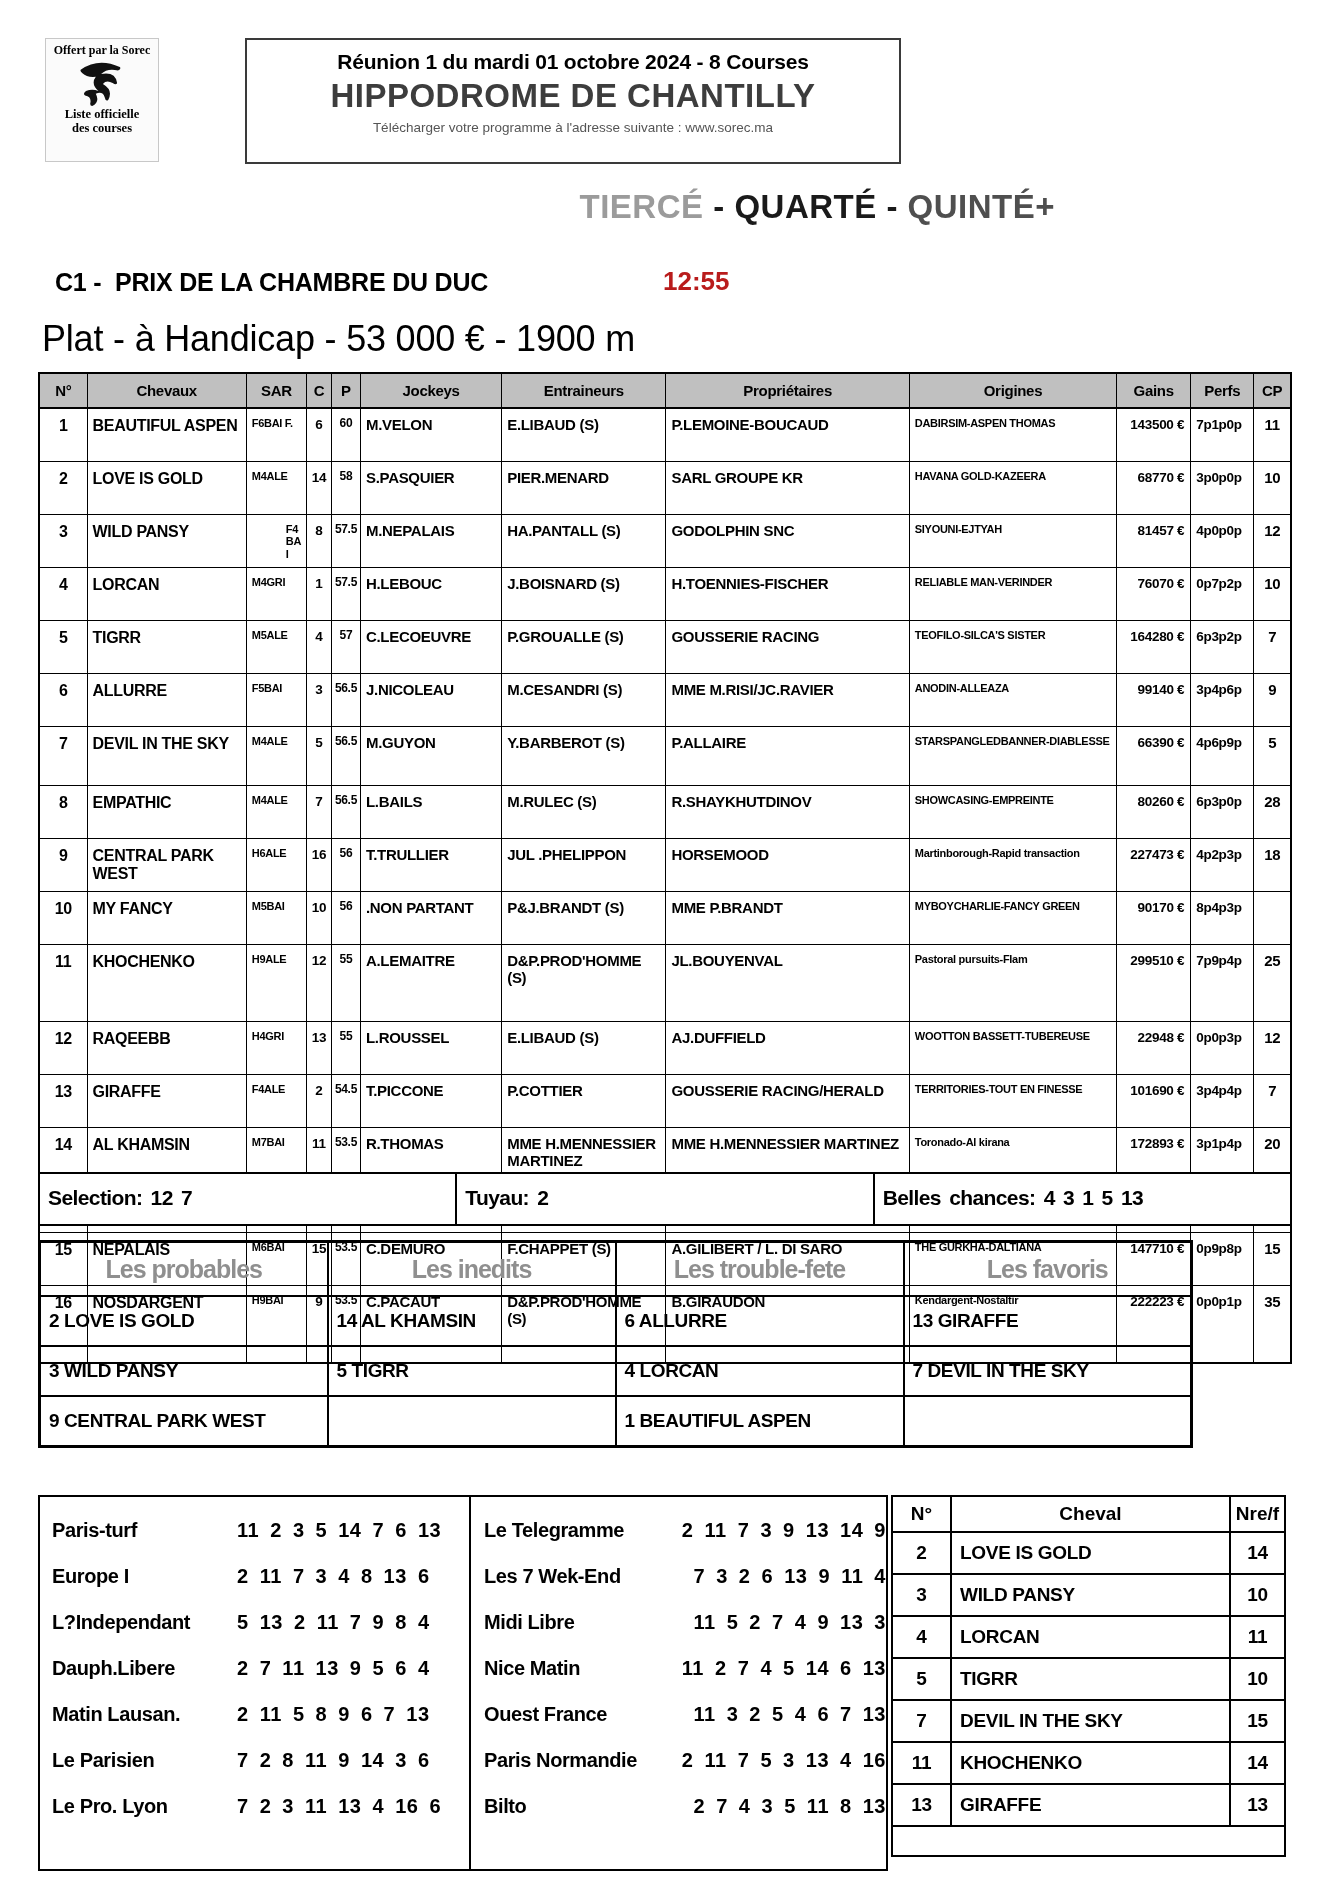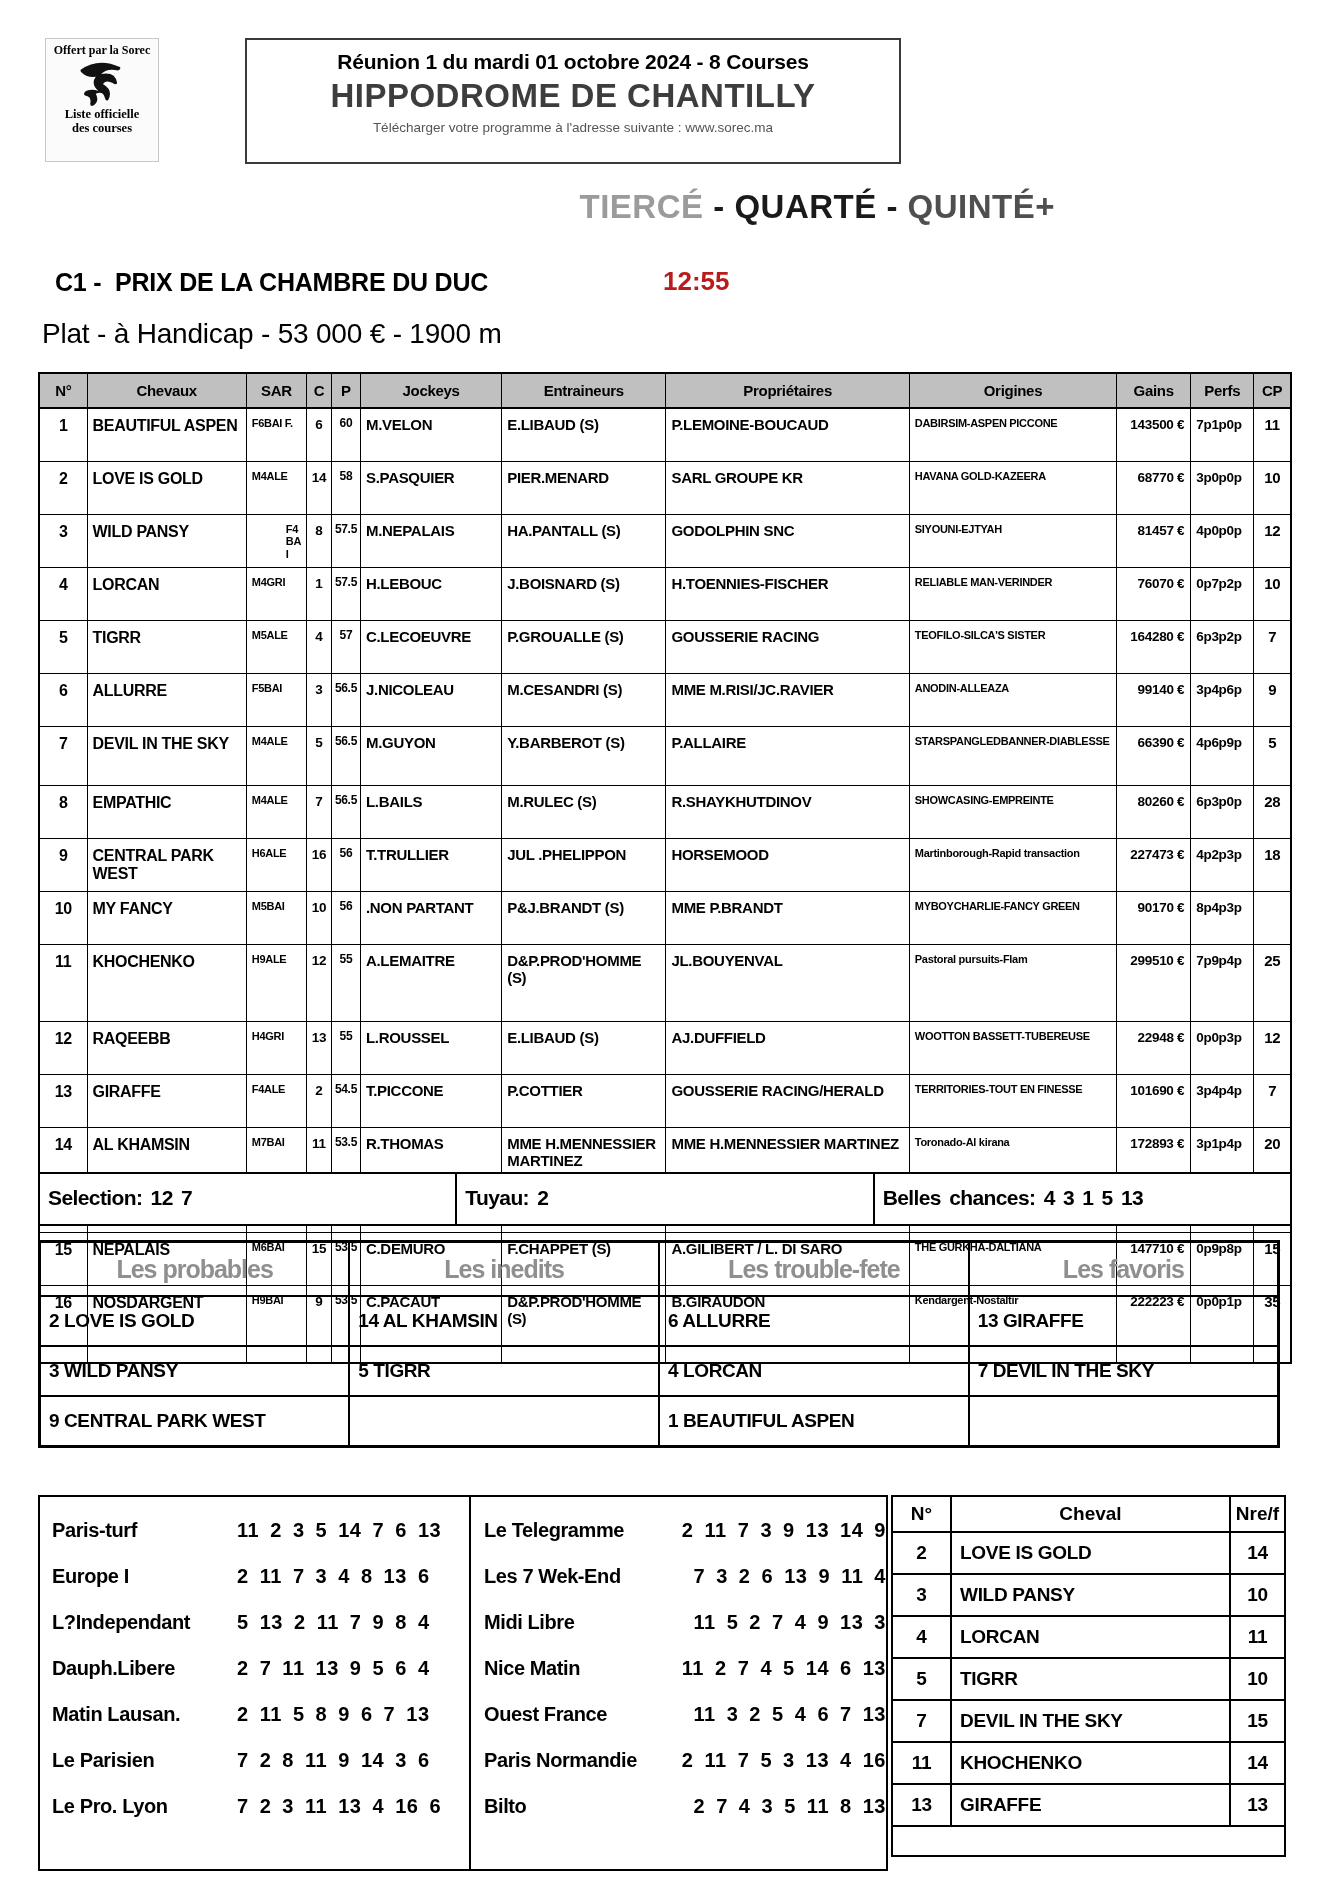--- a/index.html
+++ b/index.html
@@ -22,21 +22,21 @@
 
   .bet-line{left:0;top:188px;width:1055px;text-align:right;font-size:33px;
             font-weight:bold;letter-spacing:0.5px;white-space:nowrap;}
   .bet-tierce{color:#9b9b9b;}
   .bet-sep{color:#1a1a1a;}
   .bet-quarte{color:#1a1a1a;}
   .bet-quinte{color:#4f4f4f;}
 
   .race-title{left:55px;top:268px;font-size:25px;font-weight:bold;letter-spacing:-0.2px;white-space:pre;}
   .race-time{left:663px;top:266px;font-size:26px;font-weight:bold;color:#b91c1c;}
-  .race-cond{left:42px;top:318px;font-size:28px;font-weight:400;letter-spacing:-0.2px;text-align:center;}
+  .race-cond{left:42px;top:318px;font-size:36px;font-weight:400;letter-spacing:-0.2px;text-align:center;}
 
   
   .runners{left:38px;top:372px;width:1254px;border-collapse:collapse;table-layout:fixed;}
   .runners th{background:#c0c0c0;border:1px solid #000;border-bottom:2px solid #000;
               font-size:15px;font-weight:bold;padding:8px 2px;letter-spacing:-0.3px;}
   .runners td{border:1px solid #000;vertical-align:top;font-weight:bold;
               padding:8px 4px 4px 5px;line-height:1.12;letter-spacing:-0.3px;
               overflow:hidden;word-wrap:break-word;}
   .runners{border:2px solid #000;}
   td.c{text-align:center;padding-left:2px;padding-right:2px;}
@@ -49,21 +49,21 @@
 
   
   .selbar{left:38px;top:1172px;width:1250px;height:50px;border:2px solid #000;
           display:flex;background:#fff;}
   .selcell{flex:1;border-left:2px solid #000;font-size:21px;font-weight:bold;
            line-height:48px;padding-left:8px;letter-spacing:-0.6px;word-spacing:3px;
            white-space:nowrap;overflow:hidden;}
   .selcell:first-child{border-left:none;}
 
   
-  .pronos{left:38px;top:1240px;width:1242px;border-collapse:collapse;table-layout:fixed;
+  .pronos{left:38px;top:1240px;width:1155px;border-collapse:collapse;table-layout:fixed;
           border:3px solid #000;}
   .pronos th{border:2px solid #000;height:50px;font-size:25px;font-weight:bold;
              color:#8f8f8f;letter-spacing:-1px;text-align:center;}
   .pronos td{border:2px solid #000;height:46px;font-size:19px;font-weight:bold;
              padding-left:8px;letter-spacing:-0.4px;vertical-align:middle;}
 
   
   .press{left:38px;top:1495px;width:846px;height:372px;border:2px solid #000;
          display:flex;background:#fff;}
   .press-col{position:relative;padding-top:10px;box-sizing:border-box;}
@@ -146,21 +146,21 @@
   <tbody>
       <tr>
         <td class="c fs16" style="height: 40px;">1</td>
         <td class="fs16" style="height: 40px;">BEAUTIFUL ASPEN</td>
         <td class="fs11" style="height: 40px;">F6BAI F.</td>
         <td class="c fs14" style="height: 40px;">6</td>
         <td class="c fs12" style="height: 40px;">60</td>
         <td class="fs15" style="height: 40px;">M.VELON</td>
         <td class="fs15" style="height: 40px;">E.LIBAUD (S)</td>
         <td class="fs15" style="height: 40px;">P.LEMOINE-BOUCAUD</td>
-        <td class="fs11" style="height: 40px;">DABIRSIM-ASPEN PICCONE</td>
+        <td class="fs11" style="height: 40px;">DABIRSIM-ASPEN THOMAS</td>
         <td class="r fs14" style="height: 40px;">143500 €</td>
         <td class="fs14" style="height: 40px;">7p1p0p</td>
         <td class="c fs15" style="height: 40px;">11</td>
       </tr>
       <tr>
         <td class="c fs16" style="height: 40px;">2</td>
         <td class="fs16" style="height: 40px;">LOVE IS GOLD</td>
         <td class="fs11" style="height: 40px;">M4ALE</td>
         <td class="c fs14" style="height: 40px;">14</td>
         <td class="c fs12" style="height: 40px;">58</td>

